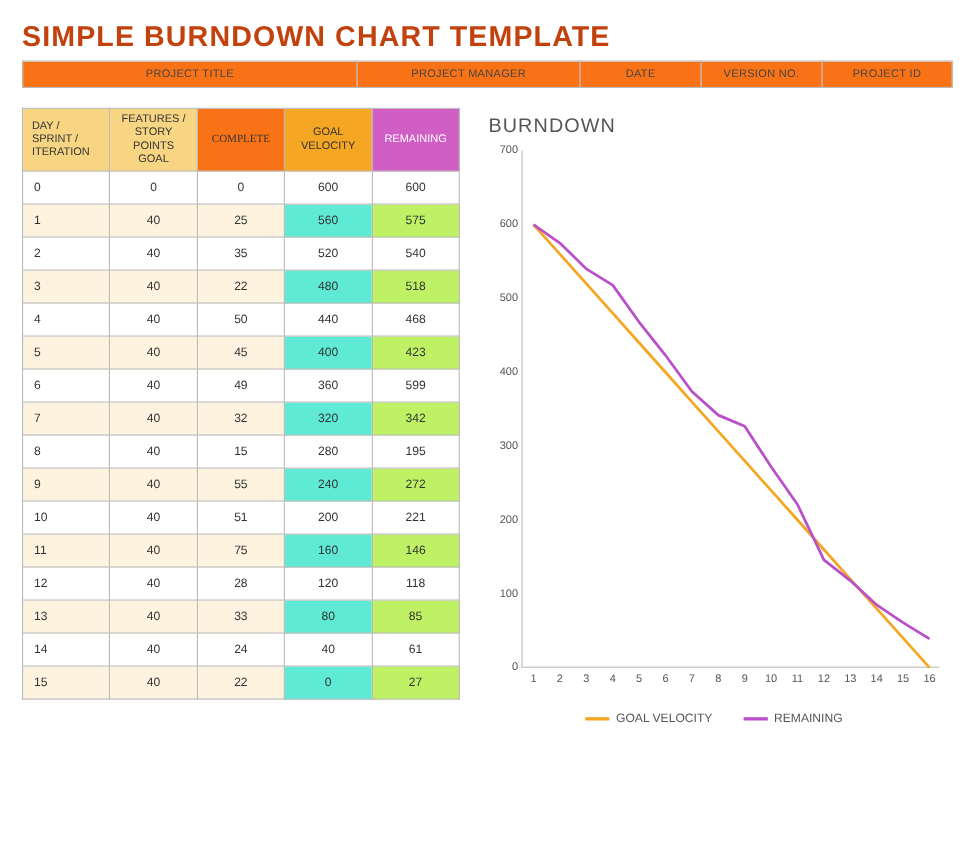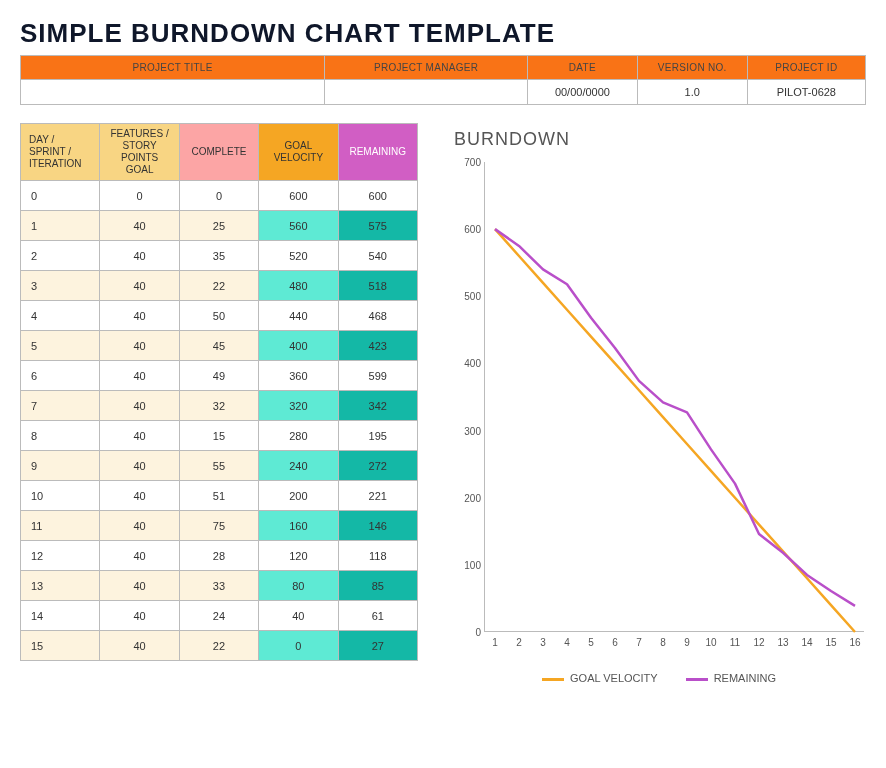--- a/index.html
+++ b/index.html
@@ -9,21 +9,21 @@
     font-family: Arial, Helvetica, sans-serif;
     font-size: 12px;
     color: #333;
     width: 886px;
     background: #fff;
   }
   .title {
     font-family: "Century Gothic", "Avant Garde", sans-serif;
     font-size: 26px;
     font-weight: 700;
-    color: #0f172a;
+    color: #c2410c;
     letter-spacing: 1px;
     margin: 0 0 6px 0;
   }
   
   .proj {
     width: 100%;
     border-collapse: collapse;
     table-layout: fixed;
   }
   .proj th, .proj td {
@@ -46,21 +46,21 @@
   }
   .proj .col-title { width: 36%; }
   .proj .col-mgr   { width: 24%; }
   .proj .col-date  { width: 13%; }
   .proj .col-ver   { width: 13%; }
   .proj .col-id    { width: 14%; }
 
   
   .main {
     display: flex;
-    gap: 26px;
+    gap: 16px;
     margin-top: 18px;
   }
   .left { flex: 0 0 398px; }
   .right { flex: 1; }
 
   
   .dt {
     width: 100%;
     border-collapse: collapse;
     table-layout: fixed;
@@ -73,31 +73,31 @@
     vertical-align: middle;
   }
   .dt th {
     font-weight: 500;
     font-size: 10px;
     line-height: 1.2;
     text-align: center;
   }
   .dt th.h-day  { background:#f8d583; text-align:left; padding-left:8px;}
   .dt th.h-goal { background:#f8d583; }
-  .dt th.h-comp { background:#fca5a5; }
+  .dt th.h-comp { background:#f97316;font-family:Liberation Serif, serif; }
   .dt th.h-vel  { background:#f5a623; }
   .dt th.h-rem  { background:#d15ec4; color:#fff; }
   .dt td { text-align:center; }
   .dt td.c-day { text-align:left; padding-left:10px; }
   .dt tr.odd  td.c-day, .dt tr.odd  td.c-goal, .dt tr.odd  td.c-comp { background:#fff; }
   .dt tr.even td.c-day, .dt tr.even td.c-goal, .dt tr.even td.c-comp { background:#fdf3de; }
   .dt tr.odd  td.c-vel { background:#fff; }
   .dt tr.even td.c-vel { background:#5eead4; }
   .dt tr.odd  td.c-rem { background:#fff; }
-  .dt tr.even td.c-rem { background:#14b8a6; }
+  .dt tr.even td.c-rem { background:#bef264; }
   .dt th { height: 54px; }
 
   
   .chart-title {
     font-family: "Century Gothic", "Avant Garde", sans-serif;
     font-size: 18px;
     color: #555;
     letter-spacing: 1px;
     margin: 6px 0 2px 10px;
   }
@@ -165,27 +165,20 @@
       <col class="col-ver">
       <col class="col-id">
   </colgroup>
   <tbody>
       <tr>
     <th>PROJECT TITLE</th>
     <th>PROJECT MANAGER</th>
     <th>DATE</th>
     <th>VERSION NO.</th>
     <th>PROJECT ID</th>
-  </tr>
-  <tr>
-    <td></td>
-    <td></td>
-    <td>00/00/0000</td>
-    <td>1.0</td>
-    <td>PILOT-0628</td>
   </tr>
 </tbody>
   </table>
 
 <div class="main">
   <div class="left">
     <table class="dt">
       <thead>
         <tr>
           <th class="h-day">DAY / SPRINT / ITERATION</th>

